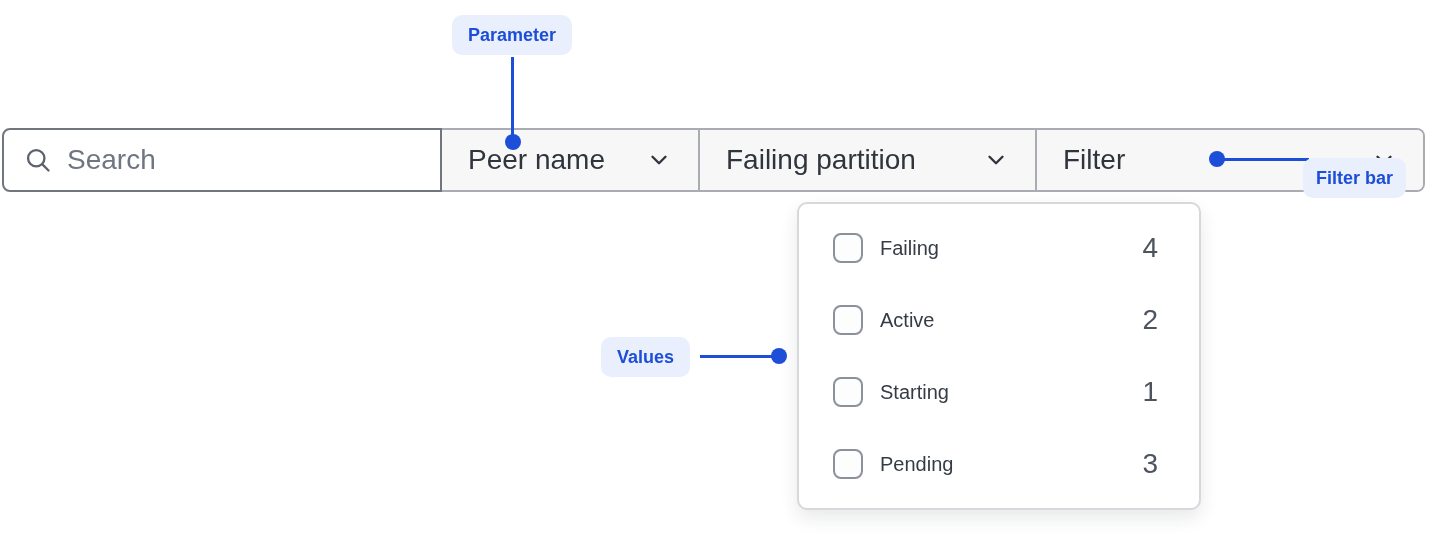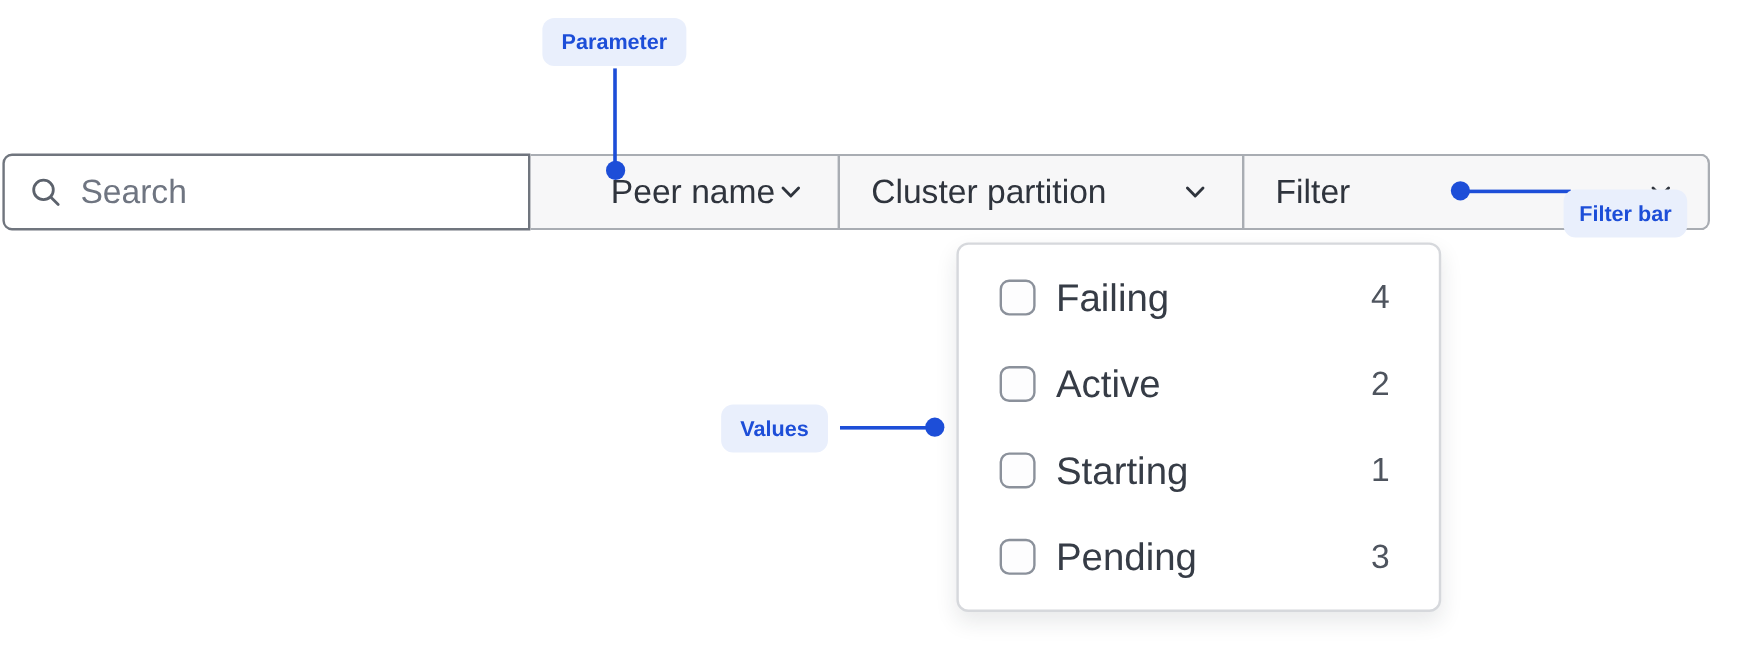--- a/index.html
+++ b/index.html
@@ -110,21 +110,21 @@
     border: none;
     cursor: pointer;
     font-family: "Liberation Sans", sans-serif;
   }
   .dd + .dd { border-left: 2px solid #a9adb3; }
   .dd .dd-label {
     font-size: 28px;
     color: #2f343d;
     white-space: nowrap;
   }
-  .dd-peer    { flex: 0 0 256px; justify-content: flex-end; }
+  .dd-peer    { flex: 0 0 256px; }
   .dd-cluster { flex: 0 0 337px; }
   .dd-status  { flex: 1 1 auto; }
 
   
   .menu {
     position: absolute;
     left: 797px;
     top: 202px;
     width: 404px;
     height: 308px;
@@ -145,21 +145,21 @@
   .checkbox {
     flex: 0 0 30px;
     width: 30px;
     height: 30px;
     border: 2px solid #8b919b;
     border-radius: 8px;
     background: #fdfdfe;
   }
   .menu-label {
     margin-left: 17px;
-    font-size: 32px;
+    font-size: 20px;
     color: #363c46;
     white-space: nowrap;
   }
   .menu-count {
     margin-left: auto;
     font-size: 28px;
     color: #4e545e;
   }
 </style>
 </head>
@@ -181,21 +181,21 @@
     </div>
 
     <div class="dropdown-group">
       <button class="dd dd-peer">
         <span class="dd-label">Peer name</span>
         <svg width="26" height="26" viewBox="0 0 24 24" fill="none" stroke="#2f343d" stroke-width="2.2" stroke-linecap="round" stroke-linejoin="round">
           <path d="M6 9l6 6 6-6"></path>
         </svg>
       </button>
       <button class="dd dd-cluster">
-        <span class="dd-label">Cluster partition</span>
+        <span class="dd-label">Failing partition</span>
         <svg width="26" height="26" viewBox="0 0 24 24" fill="none" stroke="#2f343d" stroke-width="2.2" stroke-linecap="round" stroke-linejoin="round">
           <path d="M6 9l6 6 6-6"></path>
         </svg>
       </button>
       <button class="dd dd-status">
         <span class="dd-label">Filter</span>
         <svg width="26" height="26" viewBox="0 0 24 24" fill="none" stroke="#2f343d" stroke-width="2.2" stroke-linecap="round" stroke-linejoin="round">
           <path d="M6 9l6 6 6-6"></path>
         </svg>
       </button>

